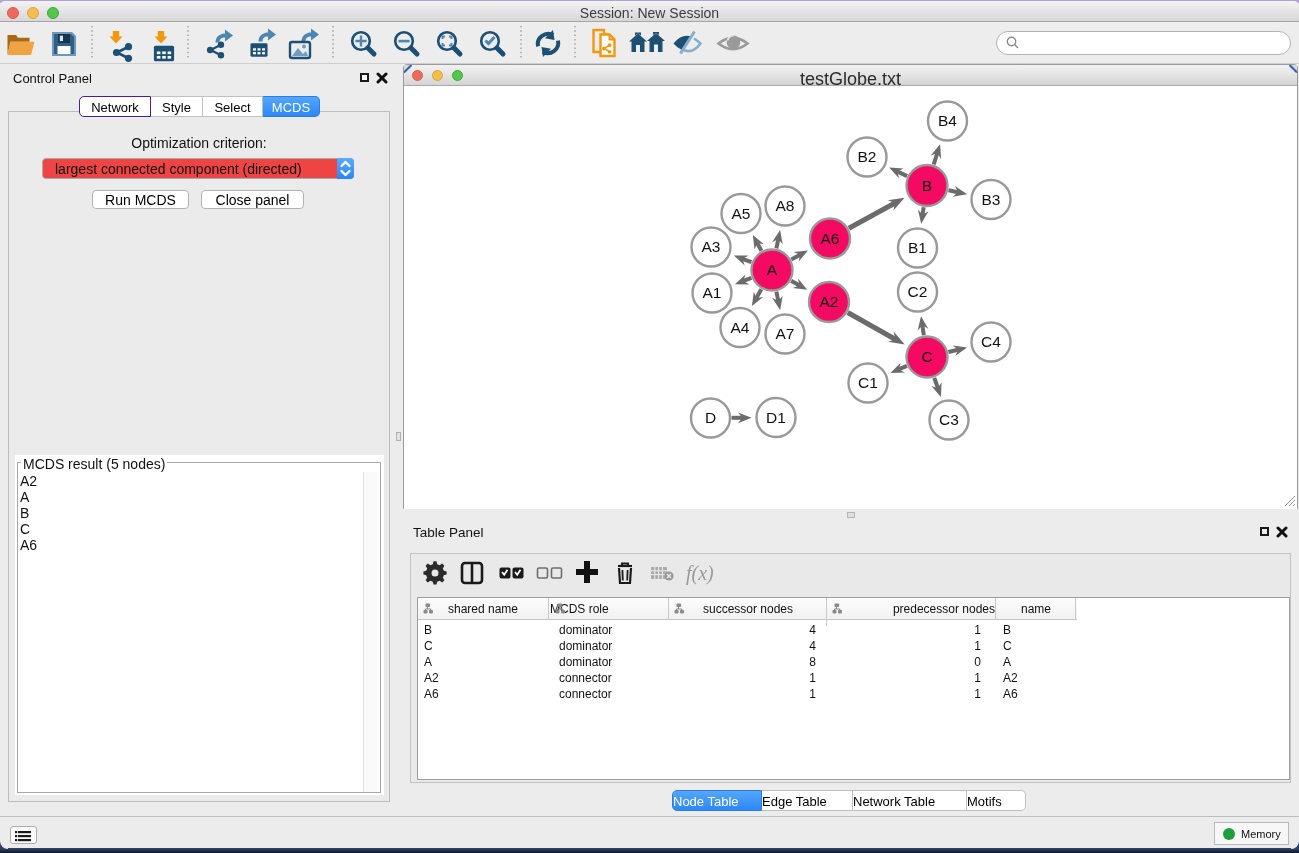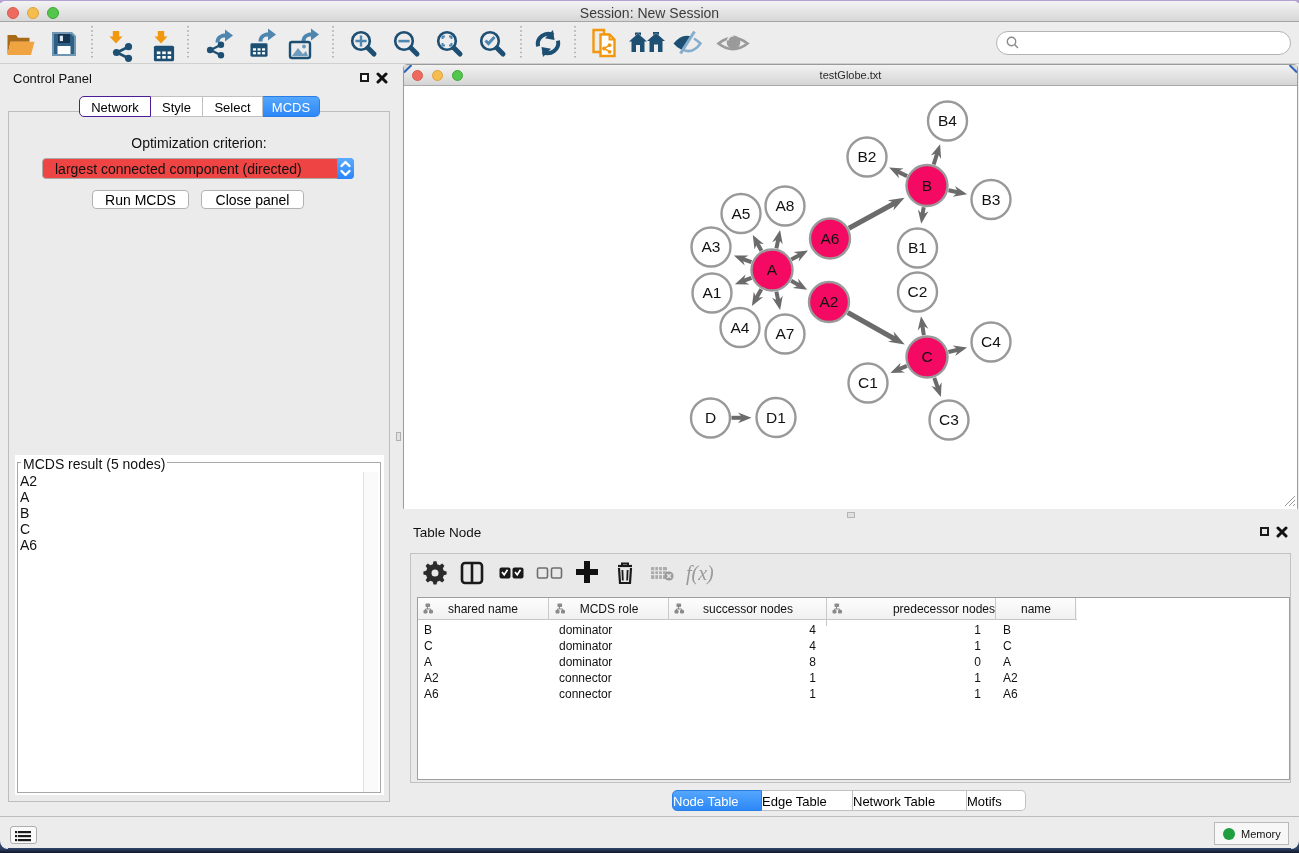--- a/index.html
+++ b/index.html
@@ -206,21 +206,21 @@
       <path d="M0,0 L8,0 L0,8 Z" fill="#d9d9d9"></path>
       <path d="M7.5,0 L0,7.5" stroke="#2d62b5" stroke-width="2"></path>
     </svg>
  <svg width="8" height="8" style="position:absolute;right:0;top:0">
       <path d="M8,0 L0,0 L8,8 Z" fill="#d9d9d9"></path>
       <path d="M0.5,0 L8,7.5" stroke="#2d62b5" stroke-width="2"></path>
     </svg>
  <div class="tl" style="left:8px;top:5px;width:11px;height:11px;background:#ee6a5f;border:1px solid #d55c50"></div>
  <div class="tl" style="left:28px;top:5px;width:11px;height:11px;background:#f5bd4f;border:1px solid #dea339"></div>
  <div class="tl" style="left:48px;top:5px;width:11px;height:11px;background:#53c64c;border:1px solid #3ea73a"></div>
- <div style="position:absolute;left:0;right:0;top:4px;text-align:center;font-size:11px;color:#2b2b2b">testGlobe.txt</div>
+ <div style="position:absolute;left:0;right:0;top:4px;text-align:center;font-size:18px;color:#2b2b2b">testGlobe.txt</div>
  <div id="canvas" style="position:absolute;left:0;top:22px;width:893px;height:422px;background:#fff">
 <svg width="893" height="422" viewBox="0 0 893 422" style="position:absolute;left:0;top:0" font-family="Liberation Sans, sans-serif">
         <line x1="357.4" y1="163.7" x2="352.8" y2="155.3" stroke="#6b6b6b" stroke-width="4"></line>
         <polygon points="348.8,148.0 360.0,157.2 353.2,156.0 350.5,162.4" fill="#6b6b6b"></polygon>
         <line x1="372.4" y1="161.4" x2="374.5" y2="151.2" stroke="#6b6b6b" stroke-width="4"></line>
         <polygon points="376.1,143.0 378.7,157.3 374.3,152.0 368.1,155.2" fill="#6b6b6b"></polygon>
         <line x1="347.4" y1="175.2" x2="337.8" y2="171.6" stroke="#6b6b6b" stroke-width="4"></line>
         <polygon points="329.9,168.6 344.5,168.4 338.5,171.9 340.7,178.5" fill="#6b6b6b"></polygon>
         <line x1="347.5" y1="190.9" x2="338.7" y2="194.2" stroke="#6b6b6b" stroke-width="4"></line>
         <polygon points="330.9,197.2 341.5,187.4 339.4,193.9 345.4,197.4" fill="#6b6b6b"></polygon>
@@ -303,21 +303,21 @@
         <line x1="12" y1="2" x2="2" y2="12"></line>
         <line x1="12" y1="6" x2="6" y2="12"></line>
         <line x1="12" y1="10" x2="10" y2="12"></line>
       </g>
     </svg>
 </div>
 
 <div class="abs" style="left:396px;top:432px;width:5px;height:9px;border:1px solid #b0b0b0;background:#e2e2e2"></div>
 <div class="abs" style="left:847px;top:512px;width:8px;height:6px;border:1px solid #b5b5b5;background:#e0e0e0"></div>
 
-<div class="abs" style="left:413px;top:524.5px;font-size:13.5px;color:#111">Table Node</div>
+<div class="abs" style="left:413px;top:524.5px;font-size:13.5px;color:#111">Table Panel</div>
 <div class="abs" style="left:1260px;top:527px;width:9px;height:9px;border:2px solid #1a1a1a;background:#ececec"></div>
 <svg class="abs" style="left:1276px;top:526px" width="12" height="12">
     <path d="M2,2 L10,10 M10,2 L2,10" stroke="#111" stroke-width="3" stroke-linecap="round"></path>
   </svg>
 <div class="abs" style="left:410px;top:553px;width:881px;height:230px;background:#e9e9e9;border:1px solid #c2c2c2"></div>
 
 <svg class="abs" style="left:410px;top:553px" width="881" height="40" viewBox="0 0 881 40">
  <g transform="translate(25,20)">
       <path fill="#2b2b2b" d="M-1.5,-9.5 L1.5,-9.5 L2.2,-6.6 A7 7 0 0 1 4.6,-5.6 L7.2,-7.2 L9.4,-5 L7.8,-2.4 A7 7 0 0 1 8.8,0 L11.6,0.7 L11.6,3.7 L8.8,4.4 A7 7 0 0 1 7.8,6.8 L9.4,9.4 L7.2,11.6 L4.6,10 A7 7 0 0 1 2.2,11 L1.5,13.8 L-1.5,13.8 L-2.2,11 A7 7 0 0 1 -4.6,10 L-7.2,11.6 L-9.4,9.4 L-7.8,6.8 A7 7 0 0 1 -8.8,4.4 L-11.6,3.7 L-11.6,0.7 L-8.8,0 A7 7 0 0 1 -7.8,-2.4 L-9.4,-5 L-7.2,-7.2 L-4.6,-5.6 A7 7 0 0 1 -2.2,-6.6 Z M0,-1.3 A3.5 3.5 0 1 0 0,5.7 A3.5 3.5 0 1 0 0,-1.3 Z" transform="translate(0,-2.2)" fill-rule="evenodd"></path>
     </g>
@@ -356,21 +356,21 @@
       </g>
       <circle cx="7" cy="3" r="4.6" fill="#9a9a9a"></circle>
       <path d="M5,1 L9,5 M9,1 L5,5" stroke="#e9e9e9" stroke-width="1.4"></path>
     </g>
  <text x="276" y="27" font-family="Liberation Serif,serif" font-style="italic" font-size="20" fill="#9a9a9a">f(x)</text>
 </svg>
 
 <div class="abs" style="left:417px;top:597px;width:873px;height:183px;background:#fff;border:1px solid #9e9e9e"></div>
 <div class="abs" style="left:418px;top:598px;width:659px;height:22px;background:linear-gradient(#fdfdfd,#f1f1f1);border-bottom:1px solid #c6c6c6;font-size:12px;color:#111">
  <div style="position:absolute;left:0;top:0;width:131px;height:22px;border-right:1px solid #c9c9c9;text-align:center;line-height:22px">shared name</div>
- <div style="position:absolute;left:132px;top:0;width:119px;height:22px;border-right:1px solid #c9c9c9;text-align:center;line-height:22px">MCDS role</div>
+ <div style="position:absolute;left:132px;top:0;width:119px;height:22px;border-right:1px solid #c9c9c9;text-align:left;line-height:22px">MCDS role</div>
  <div style="position:absolute;left:252px;top:0;width:157px;height:28px;border-right:1px solid #c9c9c9;text-align:center;line-height:22px">successor nodes</div>
  <div style="position:absolute;left:410px;top:0;width:168px;height:22px;border-right:1px solid #c9c9c9;text-align:right;line-height:22px">predecessor nodes</div>
  <div style="position:absolute;left:579px;top:0;width:79px;height:22px;border-right:1px solid #c9c9c9;text-align:center;line-height:22px">name</div>
 </div>
 <svg class="abs" style="left:418px;top:598px" width="860" height="22">
  <defs>
       <g id="hier" fill="#8a8a8a">
         <rect x="-5.5" y="-5.5" width="4.6" height="3.6" rx="0.8"></rect>
         <rect x="-7.5" y="1" width="4" height="3.4" rx="0.8"></rect>
         <rect x="-2" y="1" width="4" height="3.4" rx="0.8"></rect>

